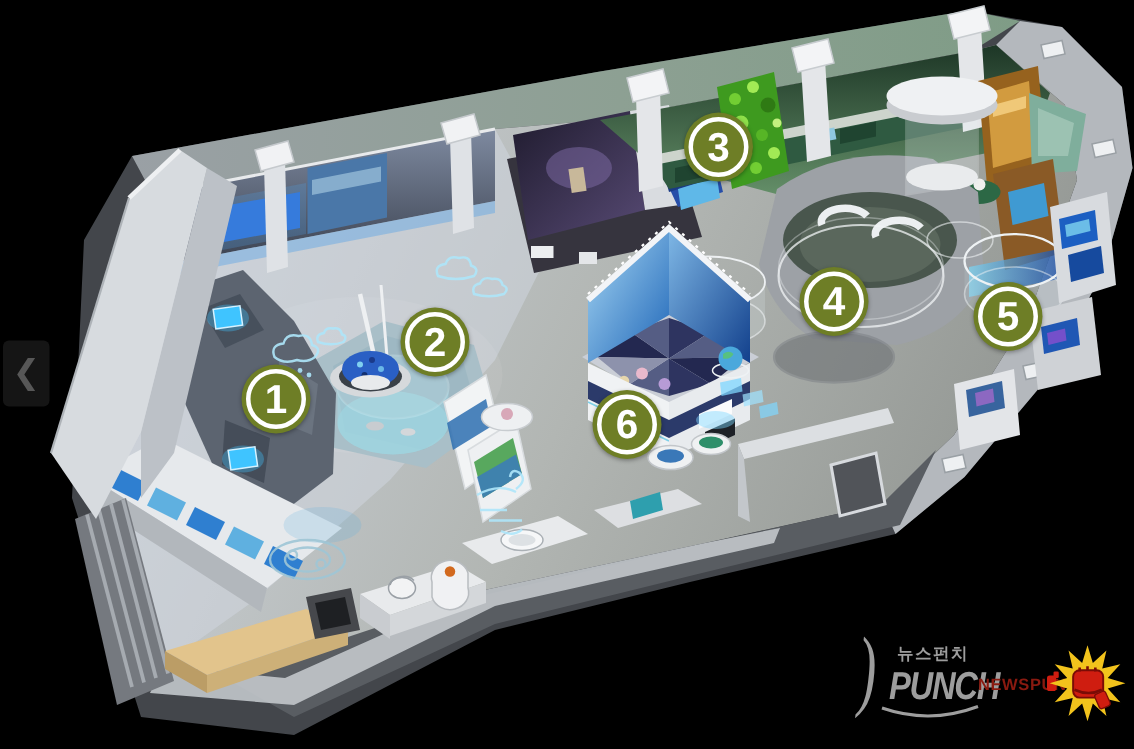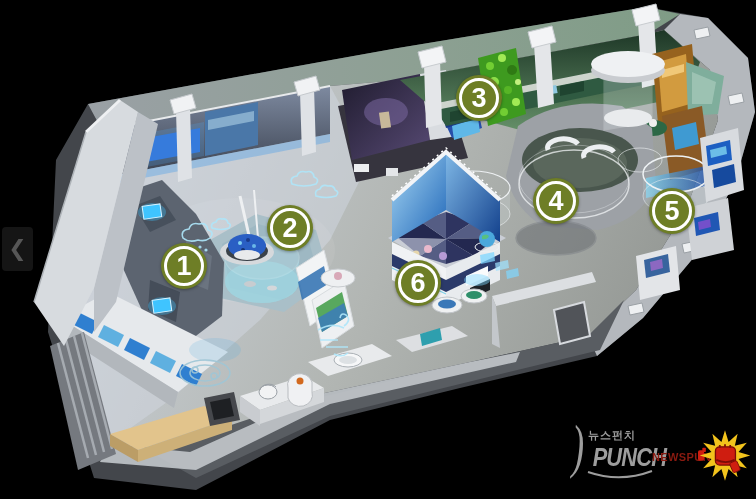--- a/index.html
+++ b/index.html
@@ -21,21 +21,21 @@
   .b4{left:533px;top:178px}.b5{left:649px;top:188px}.b6{left:395px;top:260px}
   
   .nav-prev{position:absolute;left:2px;top:227px;width:31px;height:44px;background:#151515;
             border:none;border-radius:4px;color:#575757;font-size:22px;line-height:1;cursor:pointer;
             display:flex;align-items:center;justify-content:center;font-family:"DejaVu Sans",sans-serif}
   
   .logo{position:absolute;left:494px;top:424px;width:262px;height:70px;color:var(--logo-gray)}
   .logo .news{position:absolute;left:0;top:2px;font:italic 700 41px/1 "Liberation Serif",serif;letter-spacing:-2px}
   .logo .swoosh{position:absolute;left:74px;top:-8px;font:italic 400 60px/1 "Liberation Serif",serif;
                 transform:scaleX(.62)}
-  .logo .stack{position:absolute;left:94px;top:4px;width:58px;text-align:left}
+  .logo .stack{position:absolute;left:94px;top:4px;width:58px;text-align:right}
   .logo .kor{display:block;font-size:11px;font-weight:700;letter-spacing:1px}
   .logo .punch{display:block;margin-top:1px;font:italic 800 26px/1 "Liberation Sans",sans-serif;
                letter-spacing:-1px;transform:scaleX(.84);transform-origin:center}
   .logo .underline{position:absolute;left:92px;top:46px}
   .logo .brand-small{position:absolute;left:158px;top:27px;font-size:11px;font-weight:800;
                      color:var(--brand-red);letter-spacing:.4px}
   .logo .burst{position:absolute;left:204px;top:0}
 </style>
 </head>
 <body>

